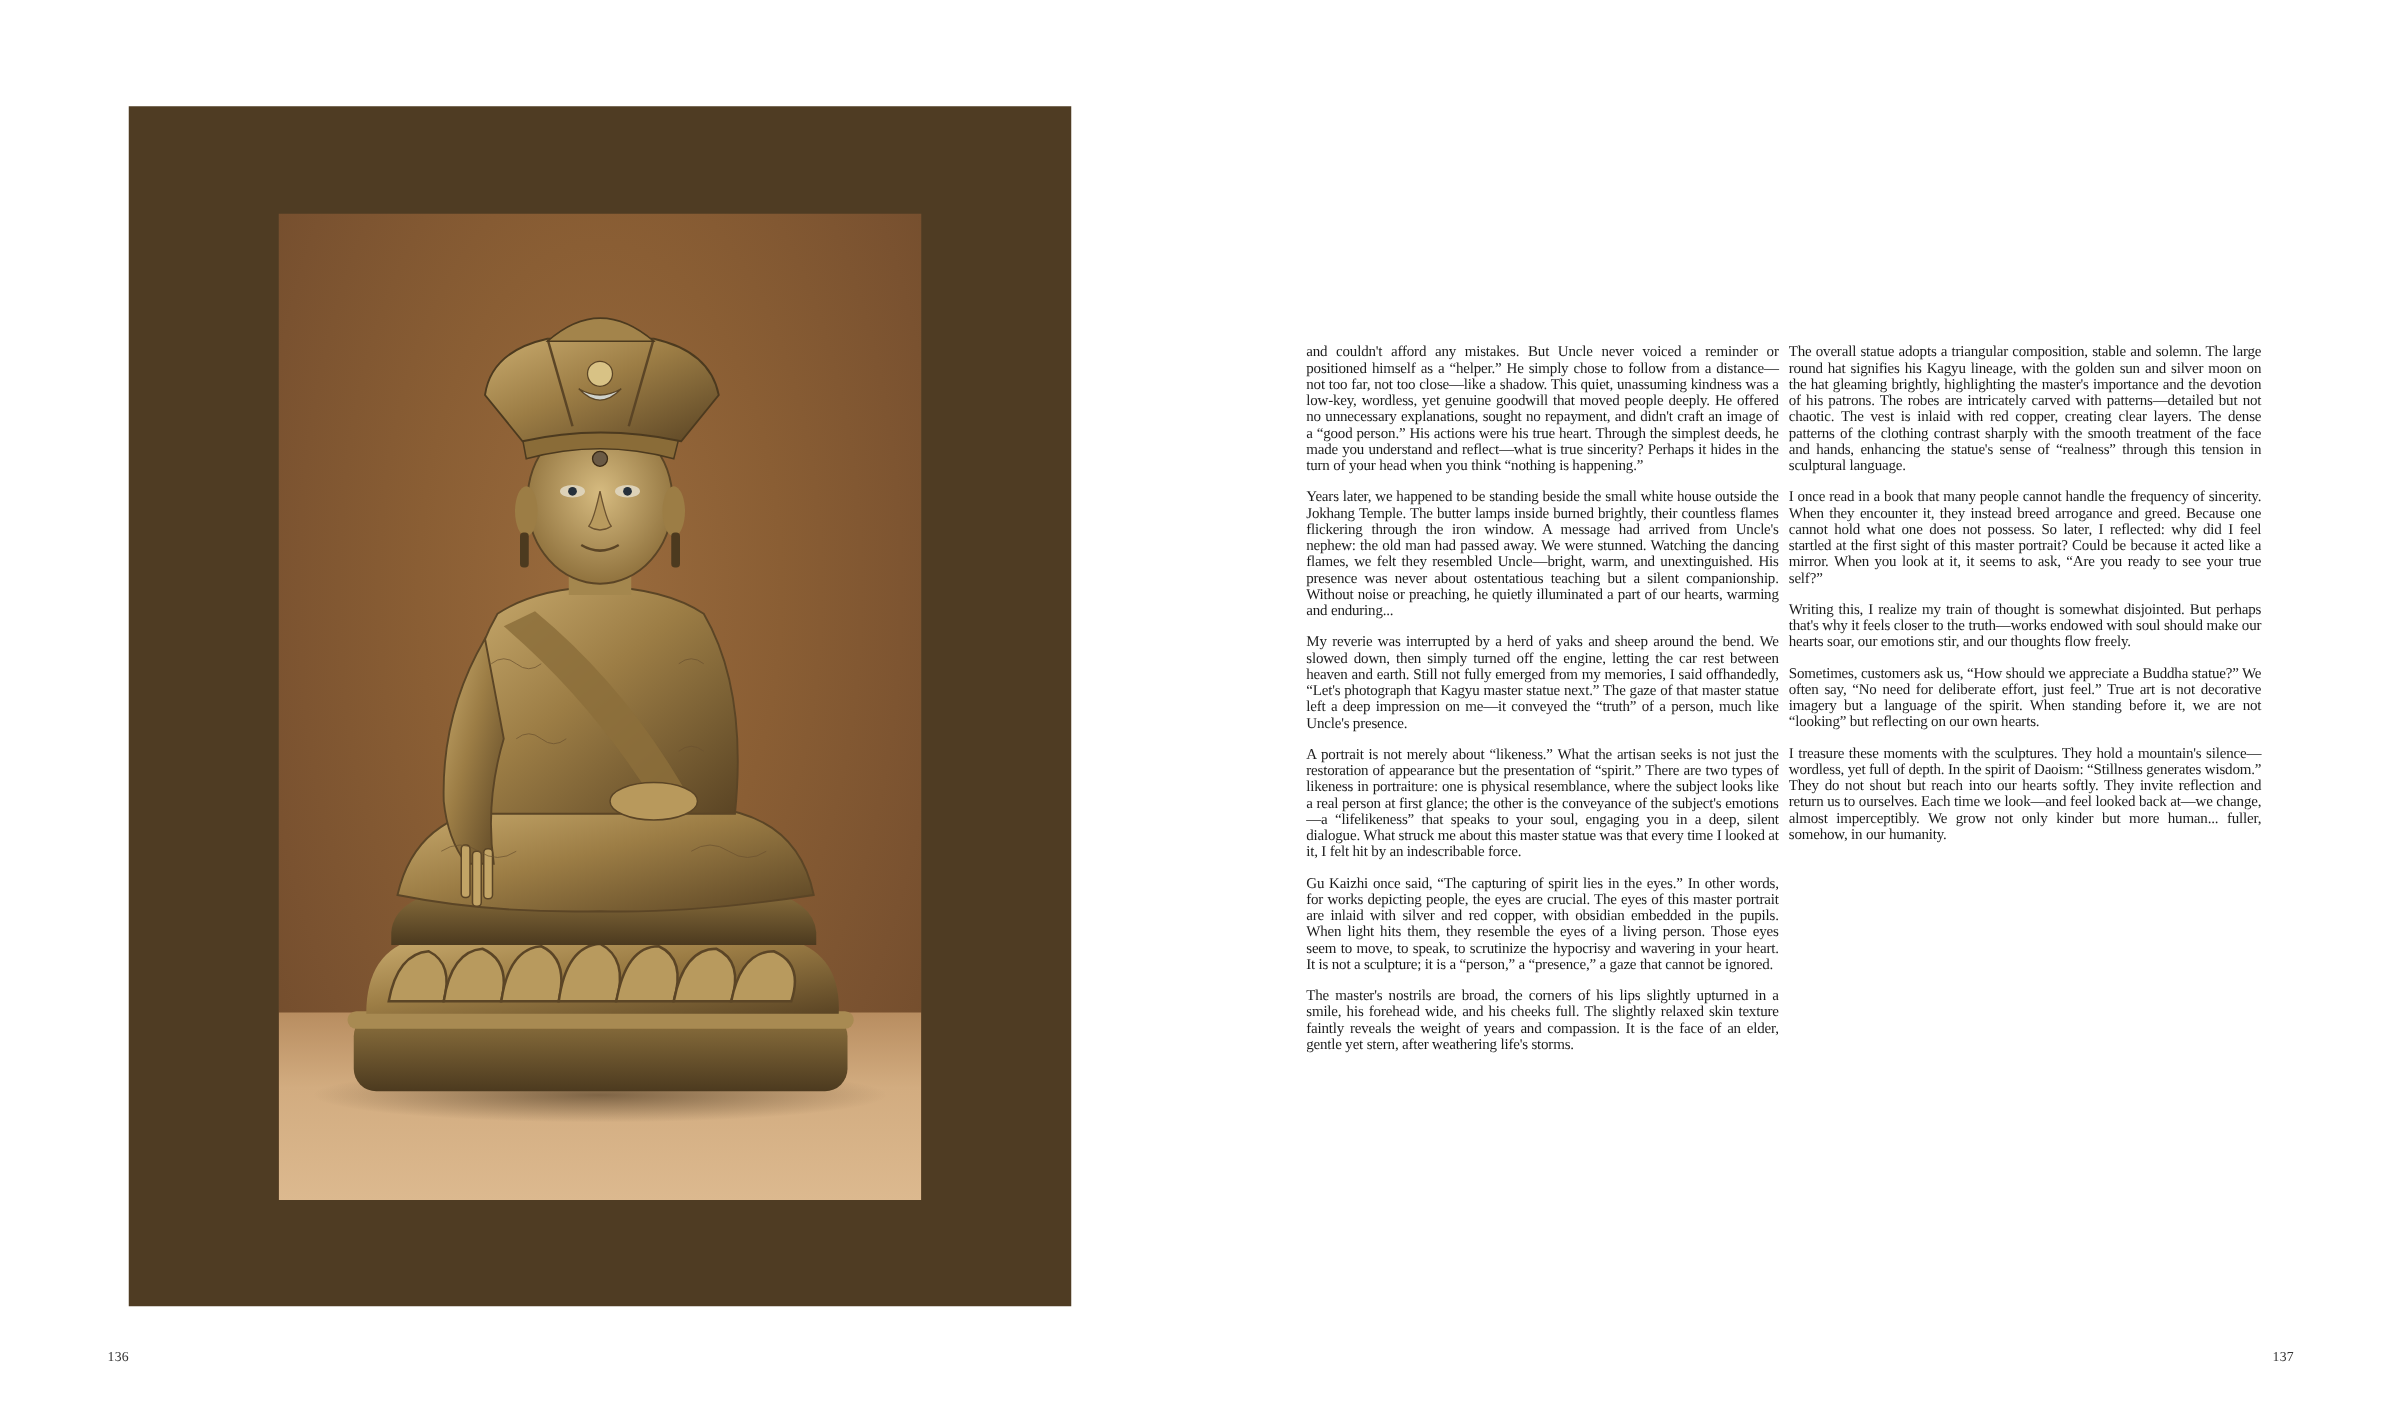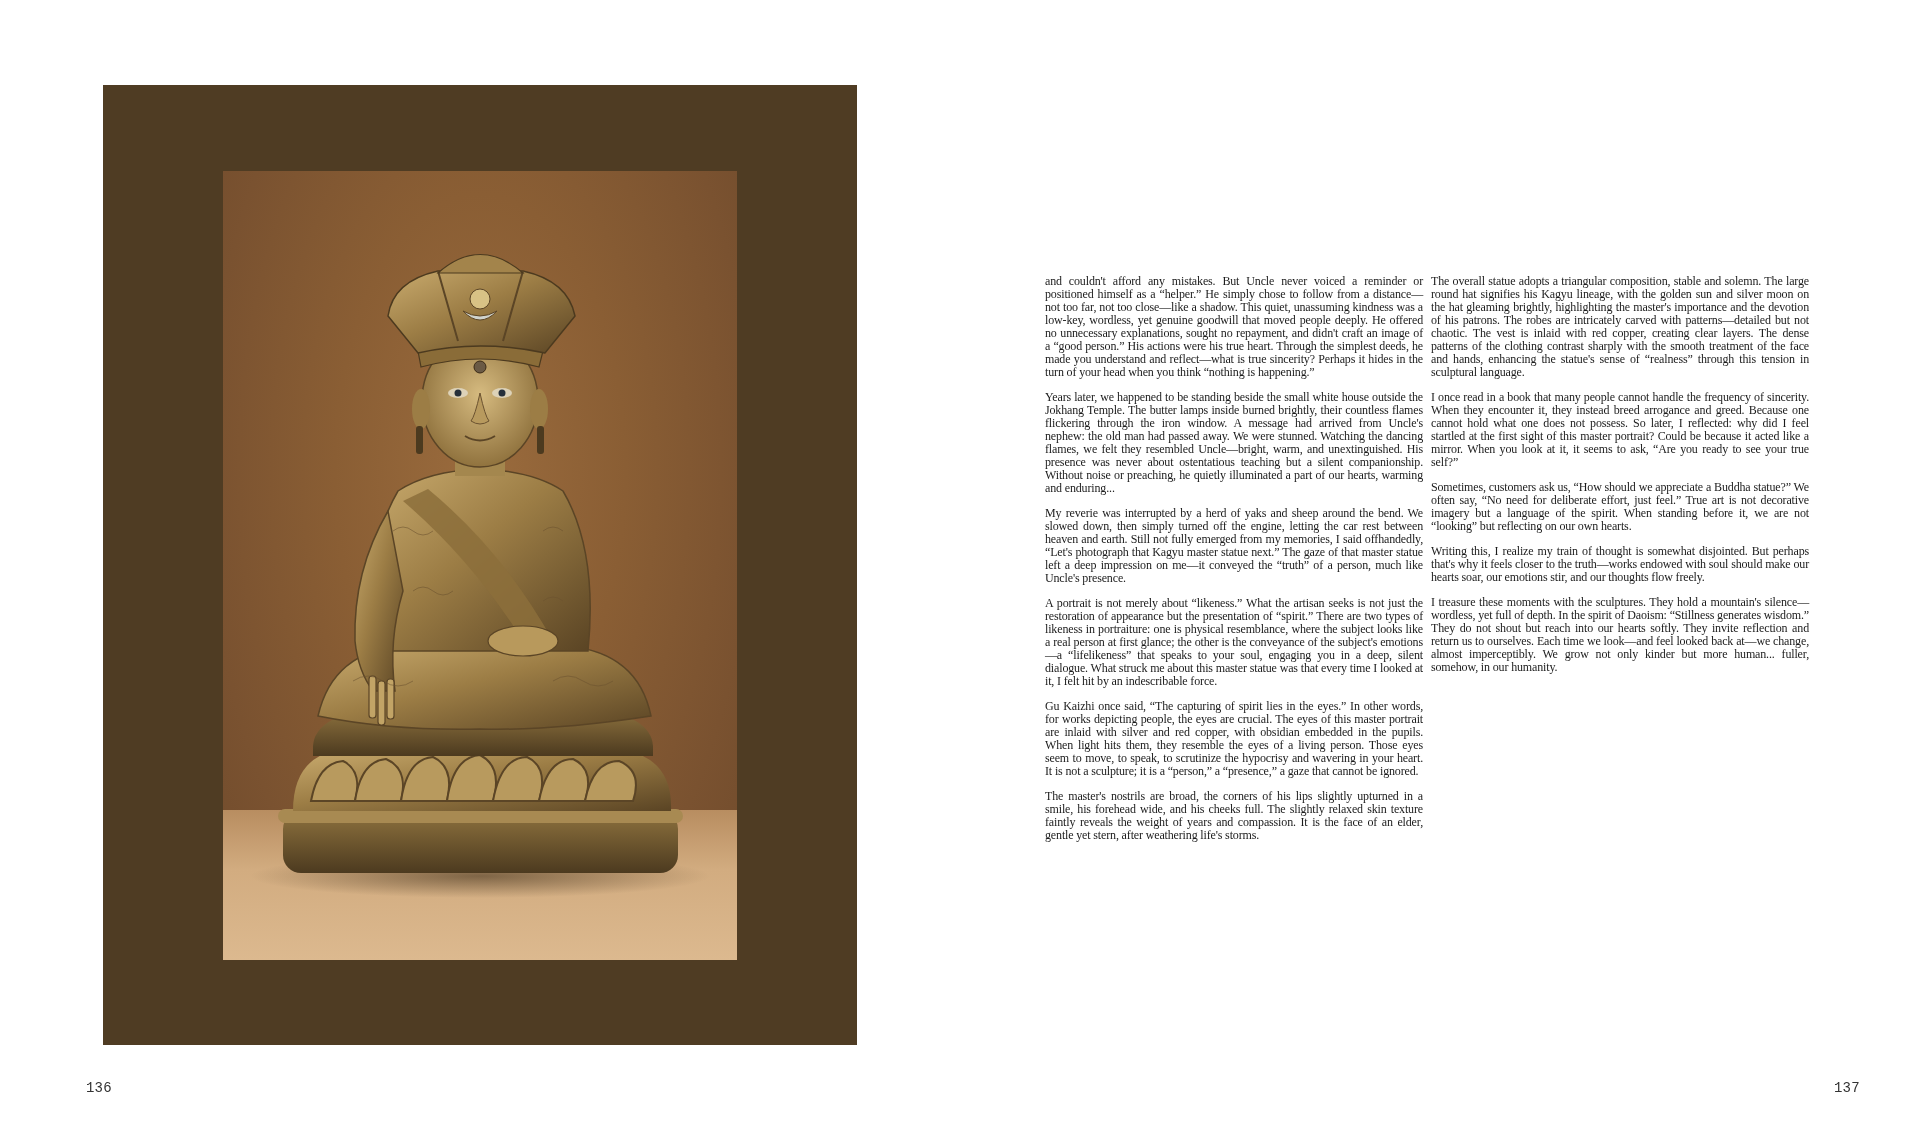--- a/index.html
+++ b/index.html
@@ -38,27 +38,27 @@
     .photo .floor {
       position: absolute;
       left: 0; right: 0; bottom: 0;
       height: 150px;
       background: linear-gradient(to bottom, #b88d60 0%, #d2ac80 40%, #dcb98f 100%);
     }
     .photo svg { position: absolute; left: 0; top: 0; }
 
     .page-num {
       position: absolute;
-      font-family: Liberation Mono, monospace;
-      font-size: 14px;
+      font-family: Liberation Serif, serif;
+      font-size: 11px;
       color: #333;
       letter-spacing: 0.2px;
     }
     .page-num.left { left: 86px; top: 1080px; }
-    .page-num.right { left: 1818px; top: 1080px; margin-left: 16px; }
+    .page-num.right { left: 1818px; top: 1080px; }
 
     
     .col {
       position: absolute;
       top: 275px;
       width: 378px;
       font-size: 12px;
       line-height: 13px;
       color: #1b1b1b;
       text-align: justify;
@@ -181,19 +181,19 @@
     <p>Years later, we happened to be standing beside the small white house outside the Jokhang Temple. The butter lamps inside burned brightly, their countless flames flickering through the iron window. A message had arrived from Uncle's nephew: the old man had passed away. We were stunned. Watching the dancing flames, we felt they resembled Uncle—bright, warm, and unextinguished. His presence was never about ostentatious teaching but a silent companionship. Without noise or preaching, he quietly illuminated a part of our hearts, warming and enduring...</p>
     <p>My reverie was interrupted by a herd of yaks and sheep around the bend. We slowed down, then simply turned off the engine, letting the car rest between heaven and earth. Still not fully emerged from my memories, I said offhandedly, “Let's photograph that Kagyu master statue next.” The gaze of that master statue left a deep impression on me—it conveyed the “truth” of a person, much like Uncle's presence.</p>
     <p>A portrait is not merely about “likeness.” What the artisan seeks is not just the restoration of appearance but the presentation of “spirit.” There are two types of likeness in portraiture: one is physical resemblance, where the subject looks like a real person at first glance; the other is the conveyance of the subject's emotions—a “lifelikeness” that speaks to your soul, engaging you in a deep, silent dialogue. What struck me about this master statue was that every time I looked at it, I felt hit by an indescribable force.</p>
     <p>Gu Kaizhi once said, “The capturing of spirit lies in the eyes.” In other words, for works depicting people, the eyes are crucial. The eyes of this master portrait are inlaid with silver and red copper, with obsidian embedded in the pupils. When light hits them, they resemble the eyes of a living person. Those eyes seem to move, to speak, to scrutinize the hypocrisy and wavering in your heart. It is not a sculpture; it is a “person,” a “presence,” a gaze that cannot be ignored.</p>
     <p>The master's nostrils are broad, the corners of his lips slightly upturned in a smile, his forehead wide, and his cheeks full. The slightly relaxed skin texture faintly reveals the weight of years and compassion. It is the face of an elder, gentle yet stern, after weathering life's storms.</p>
   </div>
 
   <div class="col right-col">
     <p>The overall statue adopts a triangular composition, stable and solemn. The large round hat signifies his Kagyu lineage, with the golden sun and silver moon on the hat gleaming brightly, highlighting the master's importance and the devotion of his patrons. The robes are intricately carved with patterns—detailed but not chaotic. The vest is inlaid with red copper, creating clear layers. The dense patterns of the clothing contrast sharply with the smooth treatment of the face and hands, enhancing the statue's sense of “realness” through this tension in sculptural language.</p>
     <p>I once read in a book that many people cannot handle the frequency of sincerity. When they encounter it, they instead breed arrogance and greed. Because one cannot hold what one does not possess. So later, I reflected: why did I feel startled at the first sight of this master portrait? Could be because it acted like a mirror. When you look at it, it seems to ask, “Are you ready to see your true self?”</p>
+    <p>Writing this, I realize my train of thought is somewhat disjointed. But perhaps that's why it feels closer to the truth—works endowed with soul should make our hearts soar, our emotions stir, and our thoughts flow freely.</p>
     <p>Sometimes, customers ask us, “How should we appreciate a Buddha statue?” We often say, “No need for deliberate effort, just feel.” True art is not decorative imagery but a language of the spirit. When standing before it, we are not “looking” but reflecting on our own hearts.</p>
-    <p>Writing this, I realize my train of thought is somewhat disjointed. But perhaps that's why it feels closer to the truth—works endowed with soul should make our hearts soar, our emotions stir, and our thoughts flow freely.</p>
     <p>I treasure these moments with the sculptures. They hold a mountain's silence—wordless, yet full of depth. In the spirit of Daoism: “Stillness generates wisdom.” They do not shout but reach into our hearts softly. They invite reflection and return us to ourselves. Each time we look—and feel looked back at—we change, almost imperceptibly. We grow not only kinder but more human... fuller, somehow, in our humanity.</p>
   </div>
 
   <div class="page-num right">137</div>
 </div>
 
 </body></html>

